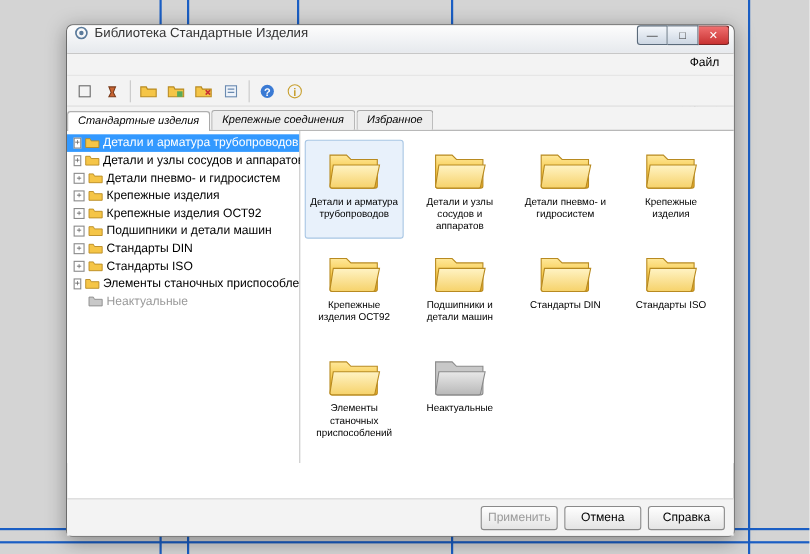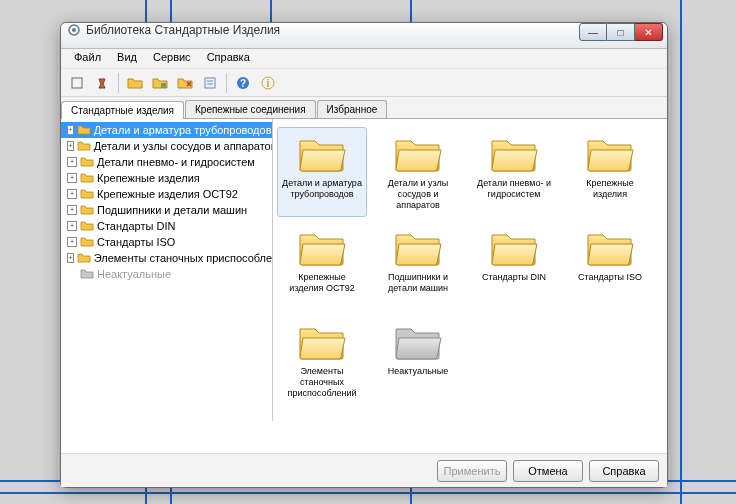--- a/index.html
+++ b/index.html
@@ -44,36 +44,37 @@
 }
 .title-icon { width:14px; height:14px; margin-right:5px; display:flex;align-items:center;justify-content:center; }
 .title-text { flex:1; color:#333; font-size:12px; }
 .winbtns { display:flex; gap:0; }
 .winbtn { width:28px; height:18px; border:1px solid #5a6a7a; background:linear-gradient(#f4f7fb,#cdd7e3); display:flex;align-items:center;justify-content:center; font-size:10px; color:#333; }
 .winbtn:first-child { border-radius:3px 0 0 3px; }
 .winbtn.max { border-left:none; }
 .winbtn.close { border-left:none; border-radius:0 3px 3px 0; background:linear-gradient(#f07070,#c83232); color:#fff; border-color:#7a2222; }
 
 .menubar {
-  height:20px; display:flex; align-items:flex-start; padding:0 6px; gap:2px;
-  background:#f3f3f3; border-bottom:1px solid #e4e4e4;
+  height:20px; display:flex; align-items:flex-end; padding:0 6px; gap:2px;
+  background:#f3f3f3; border-bottom:1px solid #e4e4e4;flex-direction:column;
 }
 .menuitem { padding:2px 7px; cursor:default; }
 
 .toolbar {
   height:28px; display:flex; align-items:center; padding:0 4px; gap:1px;
   background:#f3f3f3; border-bottom:1px solid #d6d6d6;
 }
 .tbtn { width:24px; height:24px; border:1px solid transparent; border-radius:3px; display:flex;align-items:center;justify-content:center; }
 .tsep { width:1px; height:20px; background:#c8c8c8; margin:0 3px; }
 
 .tabbar {
   height:22px; display:flex; align-items:flex-end; padding:0 0;
   background:#f3f3f3; border-bottom:1px solid #a9a9a9;
   font-size:10px;
+  font-style:italic;
 }
 .tab {
   padding:3px 9px 3px; border:1px solid #a9a9a9; border-bottom:none;
   background:#eee; margin-right:1px; border-radius:3px 3px 0 0;
   cursor:default;
 }
 .tab.active { background:#fff; position:relative; top:1px; }
 
 .mainarea { flex:1; display:flex; overflow:hidden; background:#fff; }
 

